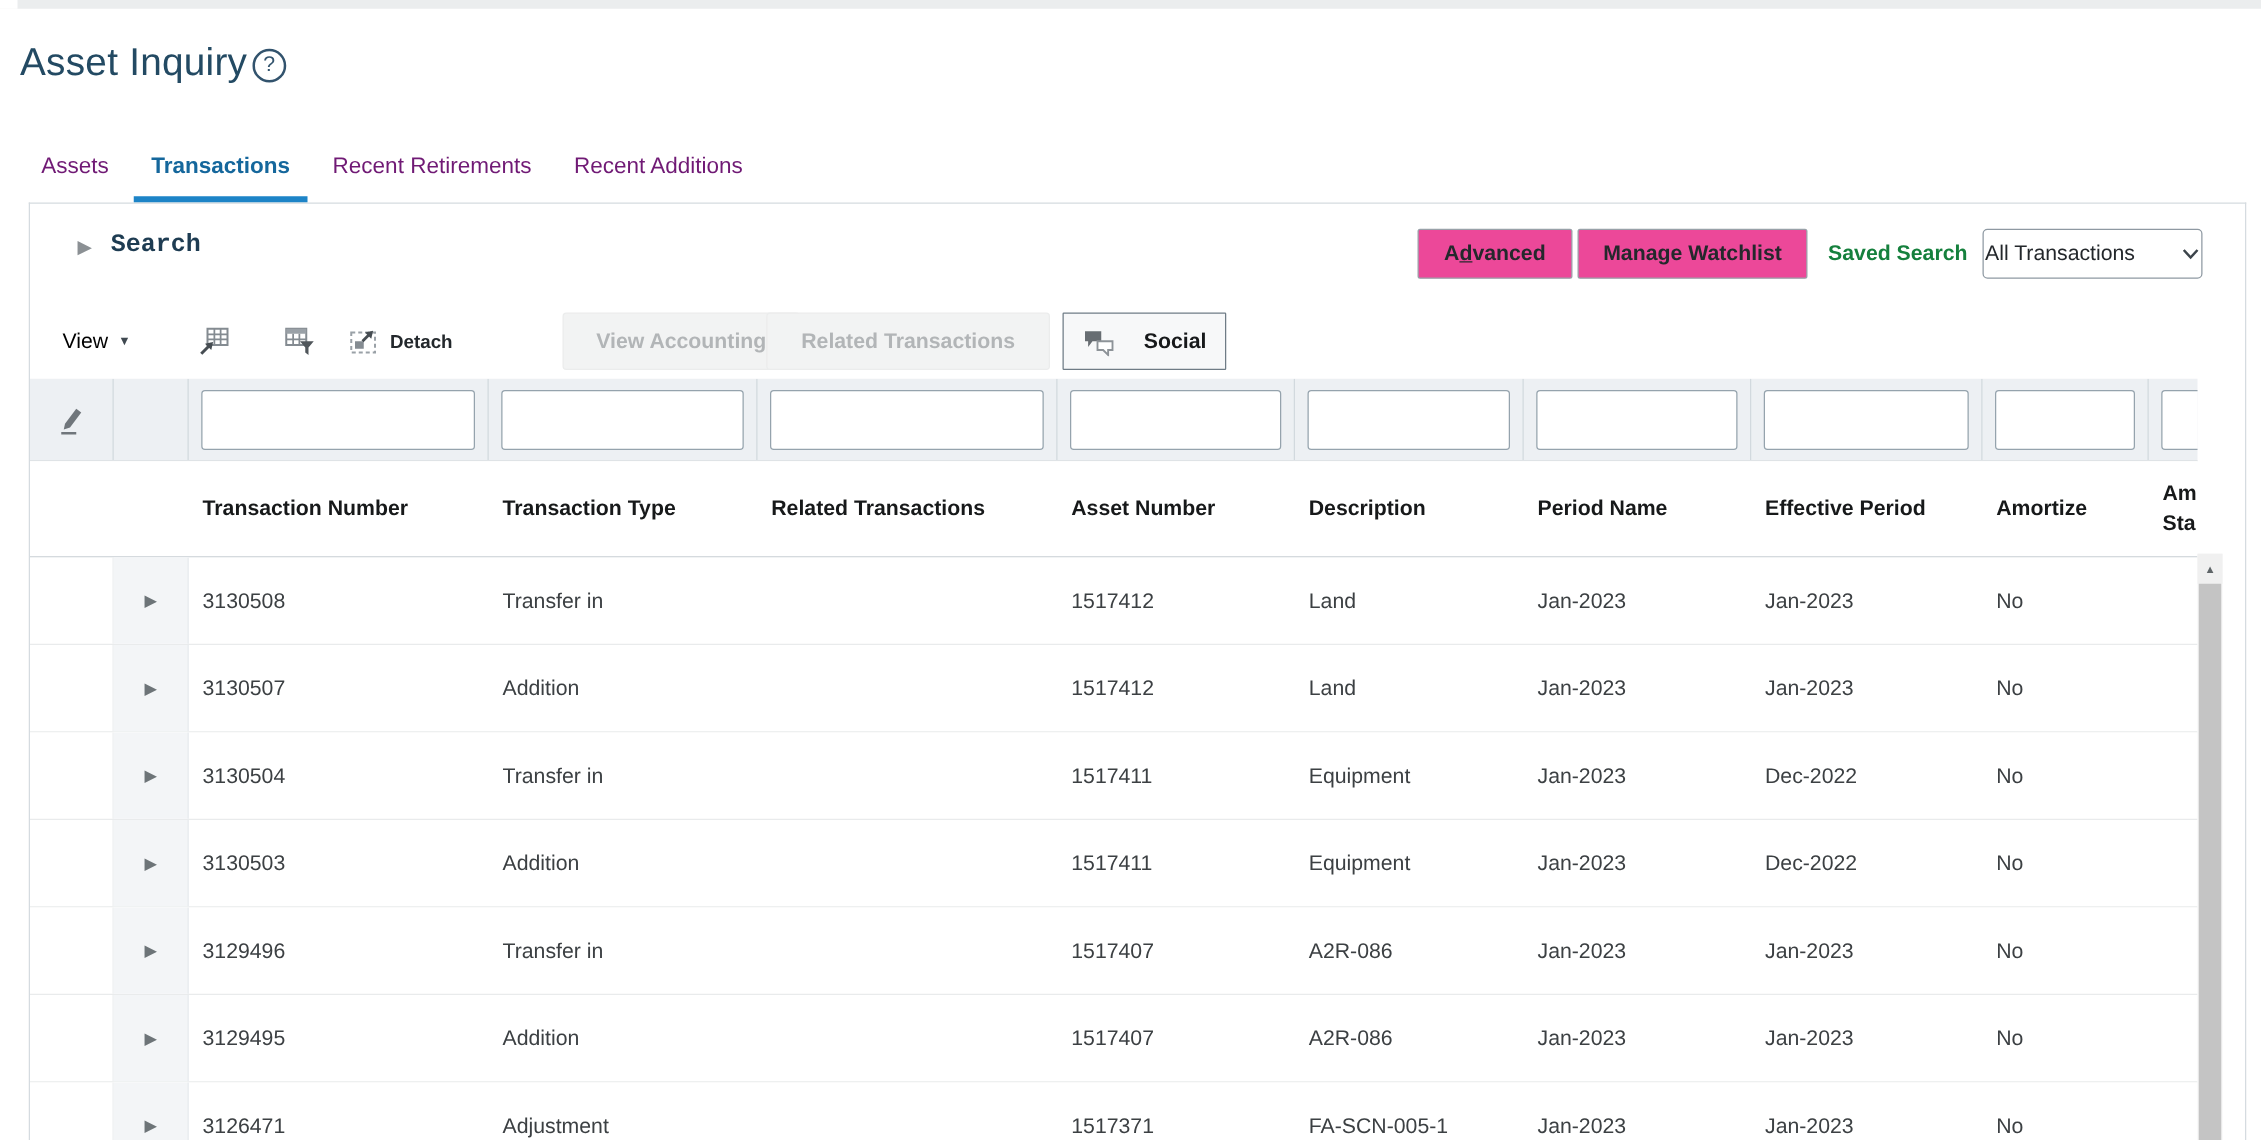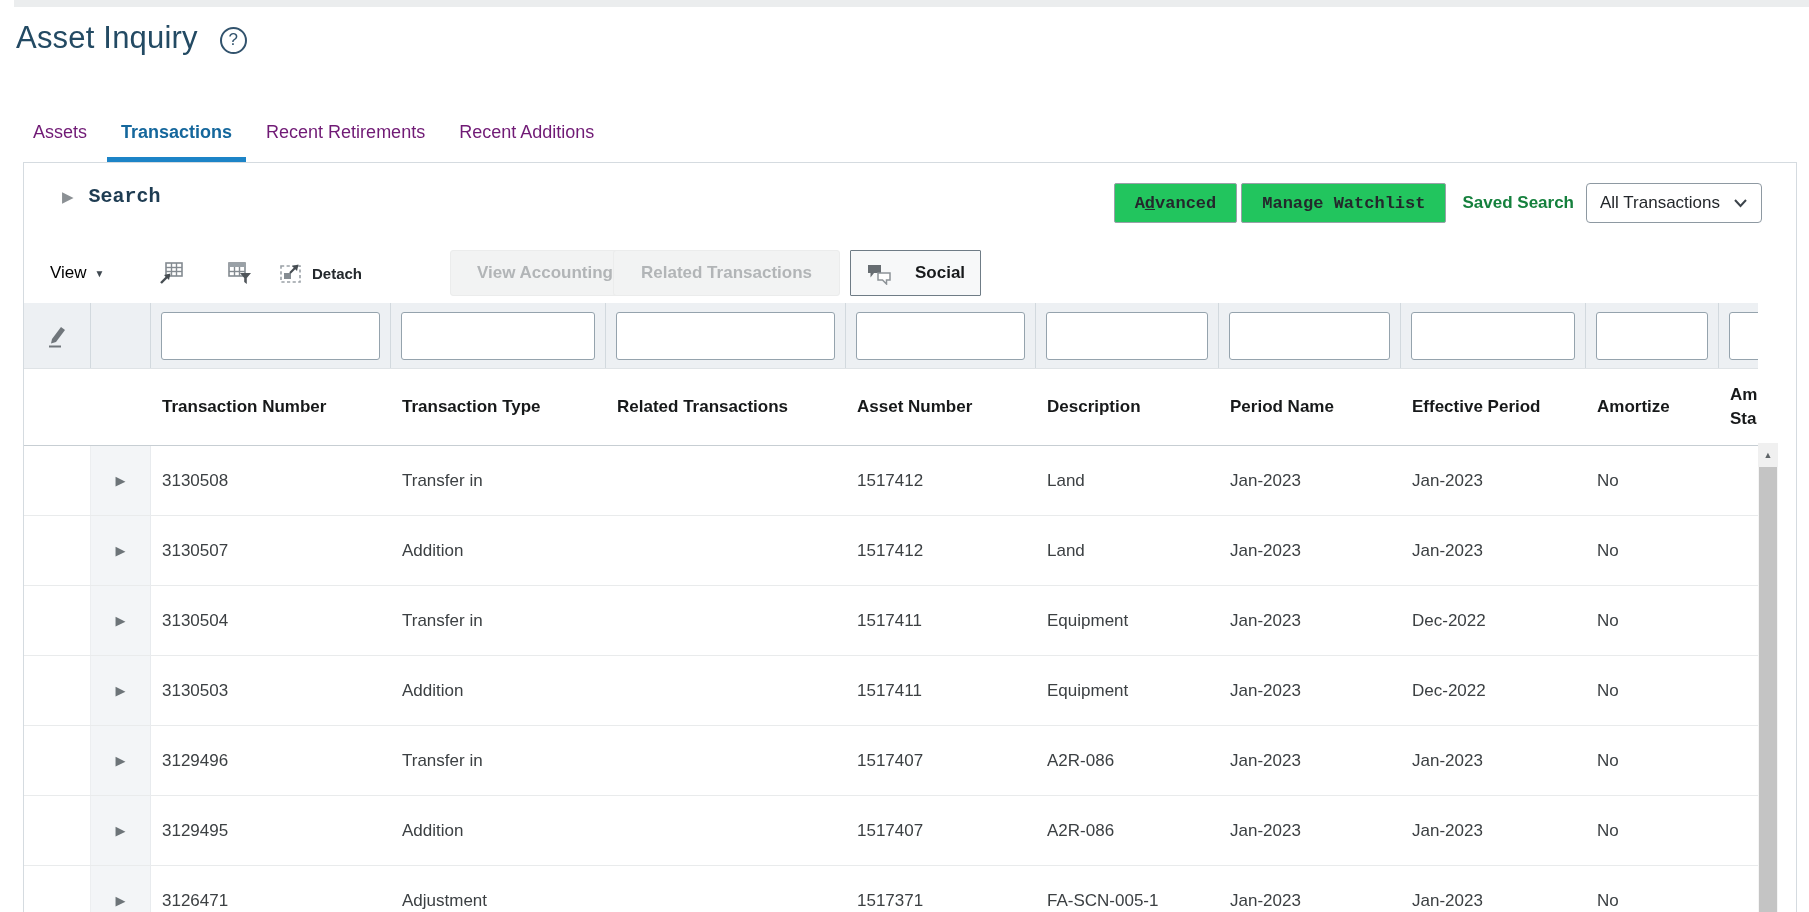--- a/index.html
+++ b/index.html
@@ -5,21 +5,21 @@
   * { margin:0; padding:0; box-sizing:border-box; }
   html,body { background:#fff; }
   .page {
     position:relative; width:1809px; height:912px; overflow:hidden;
     font-family:"Liberation Sans","DejaVu Sans",sans-serif; background:#fff; color:#2c3136;
   }
   .top-strip { position:absolute; top:0; left:0; width:1809px; height:7px; background:#ebedee; }
   .top-strip-notch { position:absolute; top:0; left:0; width:14px; height:7px; background:#fff; }
 
   
-  .title-row { position:absolute; top:20px; left:16px; display:flex; align-items:center; gap:22px; }
+  .title-row { position:absolute; top:32px; left:16px; display:flex; align-items:center; gap:4px; }
   .page-title { font-size:31px; font-weight:400; color:#234a63; letter-spacing:.2px; }
   .help-icon {
     width:27px; height:27px; border:2px solid #32536d; border-radius:50%;
     display:flex; align-items:center; justify-content:center;
     font-size:17px; color:#32536d; cursor:pointer; margin-top:4px;
   }
 
   
   .tabs { position:absolute; top:116px; left:19px; display:flex; gap:6px; }
   .tab {
@@ -35,28 +35,28 @@
     position:absolute; left:23px; top:162px; width:1774px; height:750px;
     border:1px solid #d5dbe0; border-bottom:none; background:#fff; overflow:hidden;
   }
 
   
   .search-header { position:absolute; top:22px; left:38px; display:flex; align-items:center; gap:15px; cursor:pointer; }
   .search-tri { font-size:15px; color:#8b9094; }
   .search-label { font-size:20px; font-weight:bold; color:#1e3c52;font-family:Liberation Mono, monospace; }
   .search-controls { position:absolute; top:20px; right:34px; display:flex; align-items:center; }
   .btn {
-    height:40px; padding:0 20px; background:#22c55e; border:1px solid #99a1a8; border-radius:2px;
-    font-family:Liberation Mono, monospace; font-size:17px; font-weight:bold; color:#24282c; cursor:pointer; white-space:nowrap;
+    height:40px; padding:0 20px; background:#ec4899; border:1px solid #99a1a8; border-radius:2px;
+    font-family:Liberation Sans, sans-serif; font-size:17px; font-weight:bold; color:#24282c; cursor:pointer; white-space:nowrap;
   }
   .btn + .btn { margin-left:4px; }
   .btn .ul { text-decoration:underline; }
   .saved-label { font-size:17px; font-weight:bold; color:#15803d; margin:0 12px 0 16px; white-space:nowrap; }
   .select-box {
-    height:40px; min-width:176px; padding:0 13px; background:#fff; border:1px solid #8e99a2; border-radius:4px;
+    height:40px; min-width:176px; padding:0 1px; background:#fff; border:1px solid #8e99a2; border-radius:4px;
     display:flex; align-items:center; gap:12px; font-size:17px; color:#23272b; cursor:pointer; white-space:nowrap;text-align:center;
   }
   .select-box svg { margin-left:auto; }
 
   
   .toolbar { position:absolute; top:87px; left:0; width:1774px; height:46px; }
   .toolbar > * { position:absolute; top:50%; transform:translateY(-50%); }
   .view-menu { left:26px; display:flex; align-items:center; gap:8px; cursor:pointer; }
   .view-label { font-size:17px; color:#000000; }
   .view-caret { font-size:10px; color:#3f4850; }

